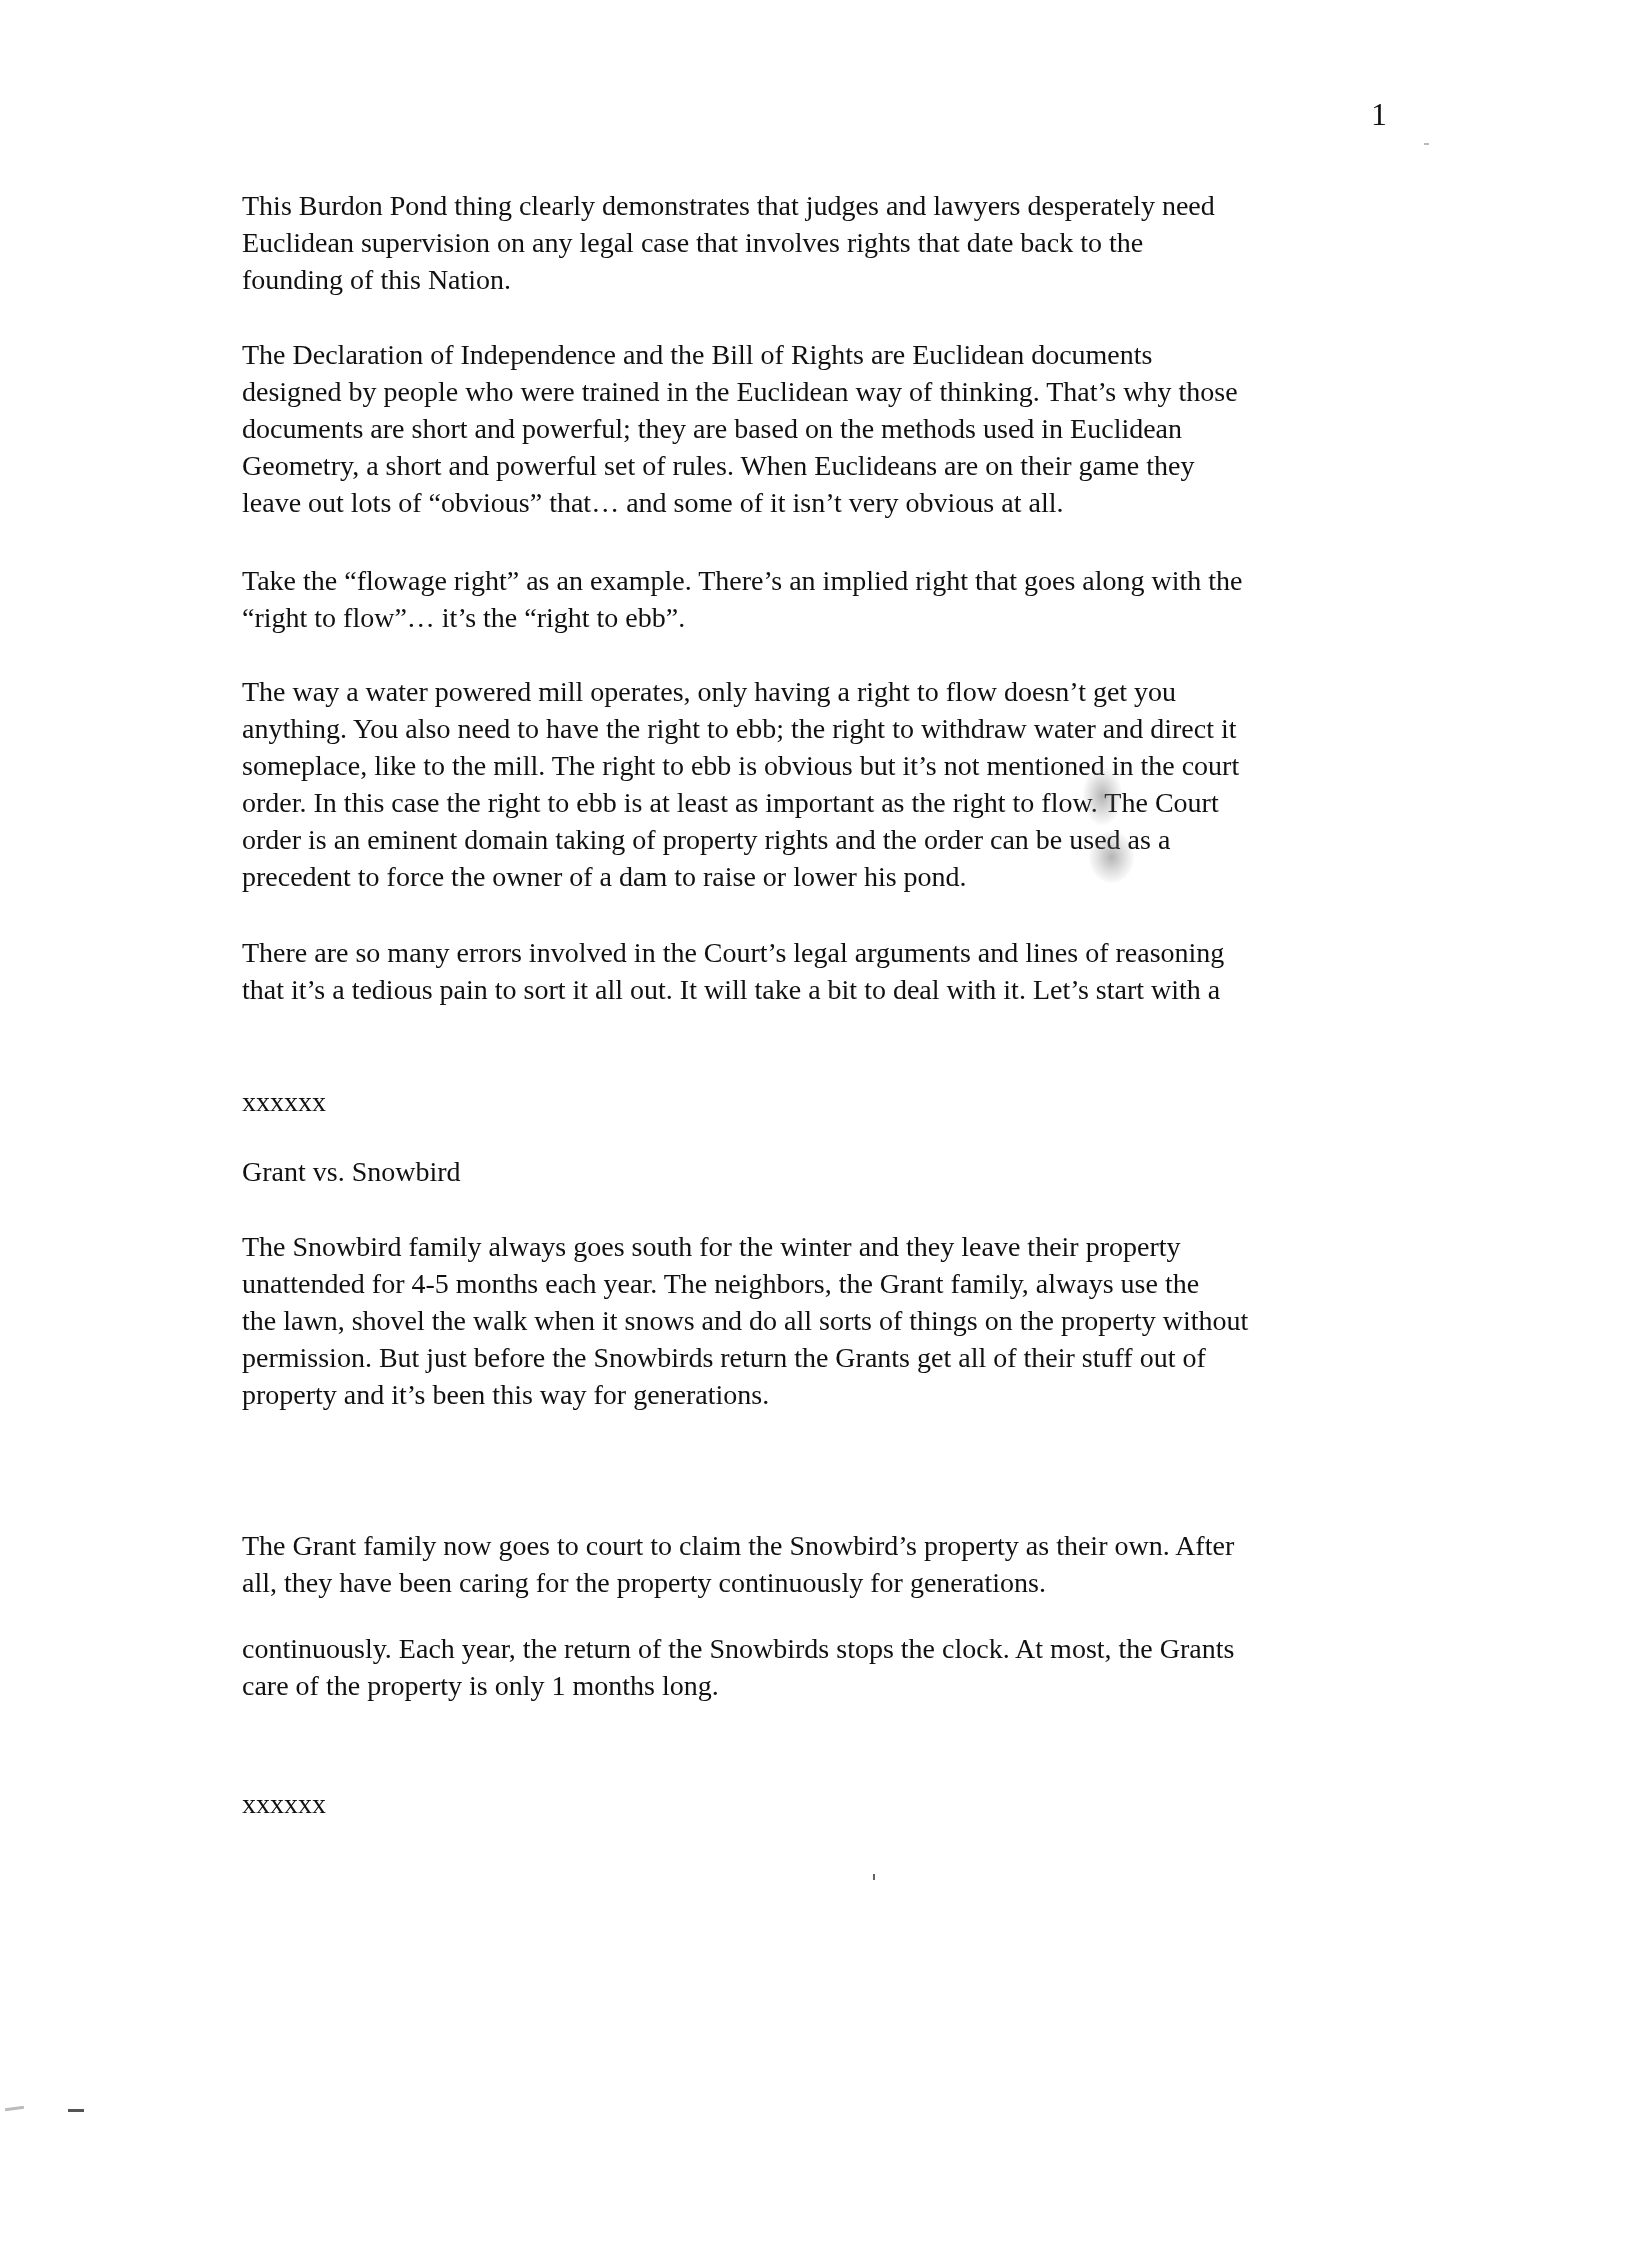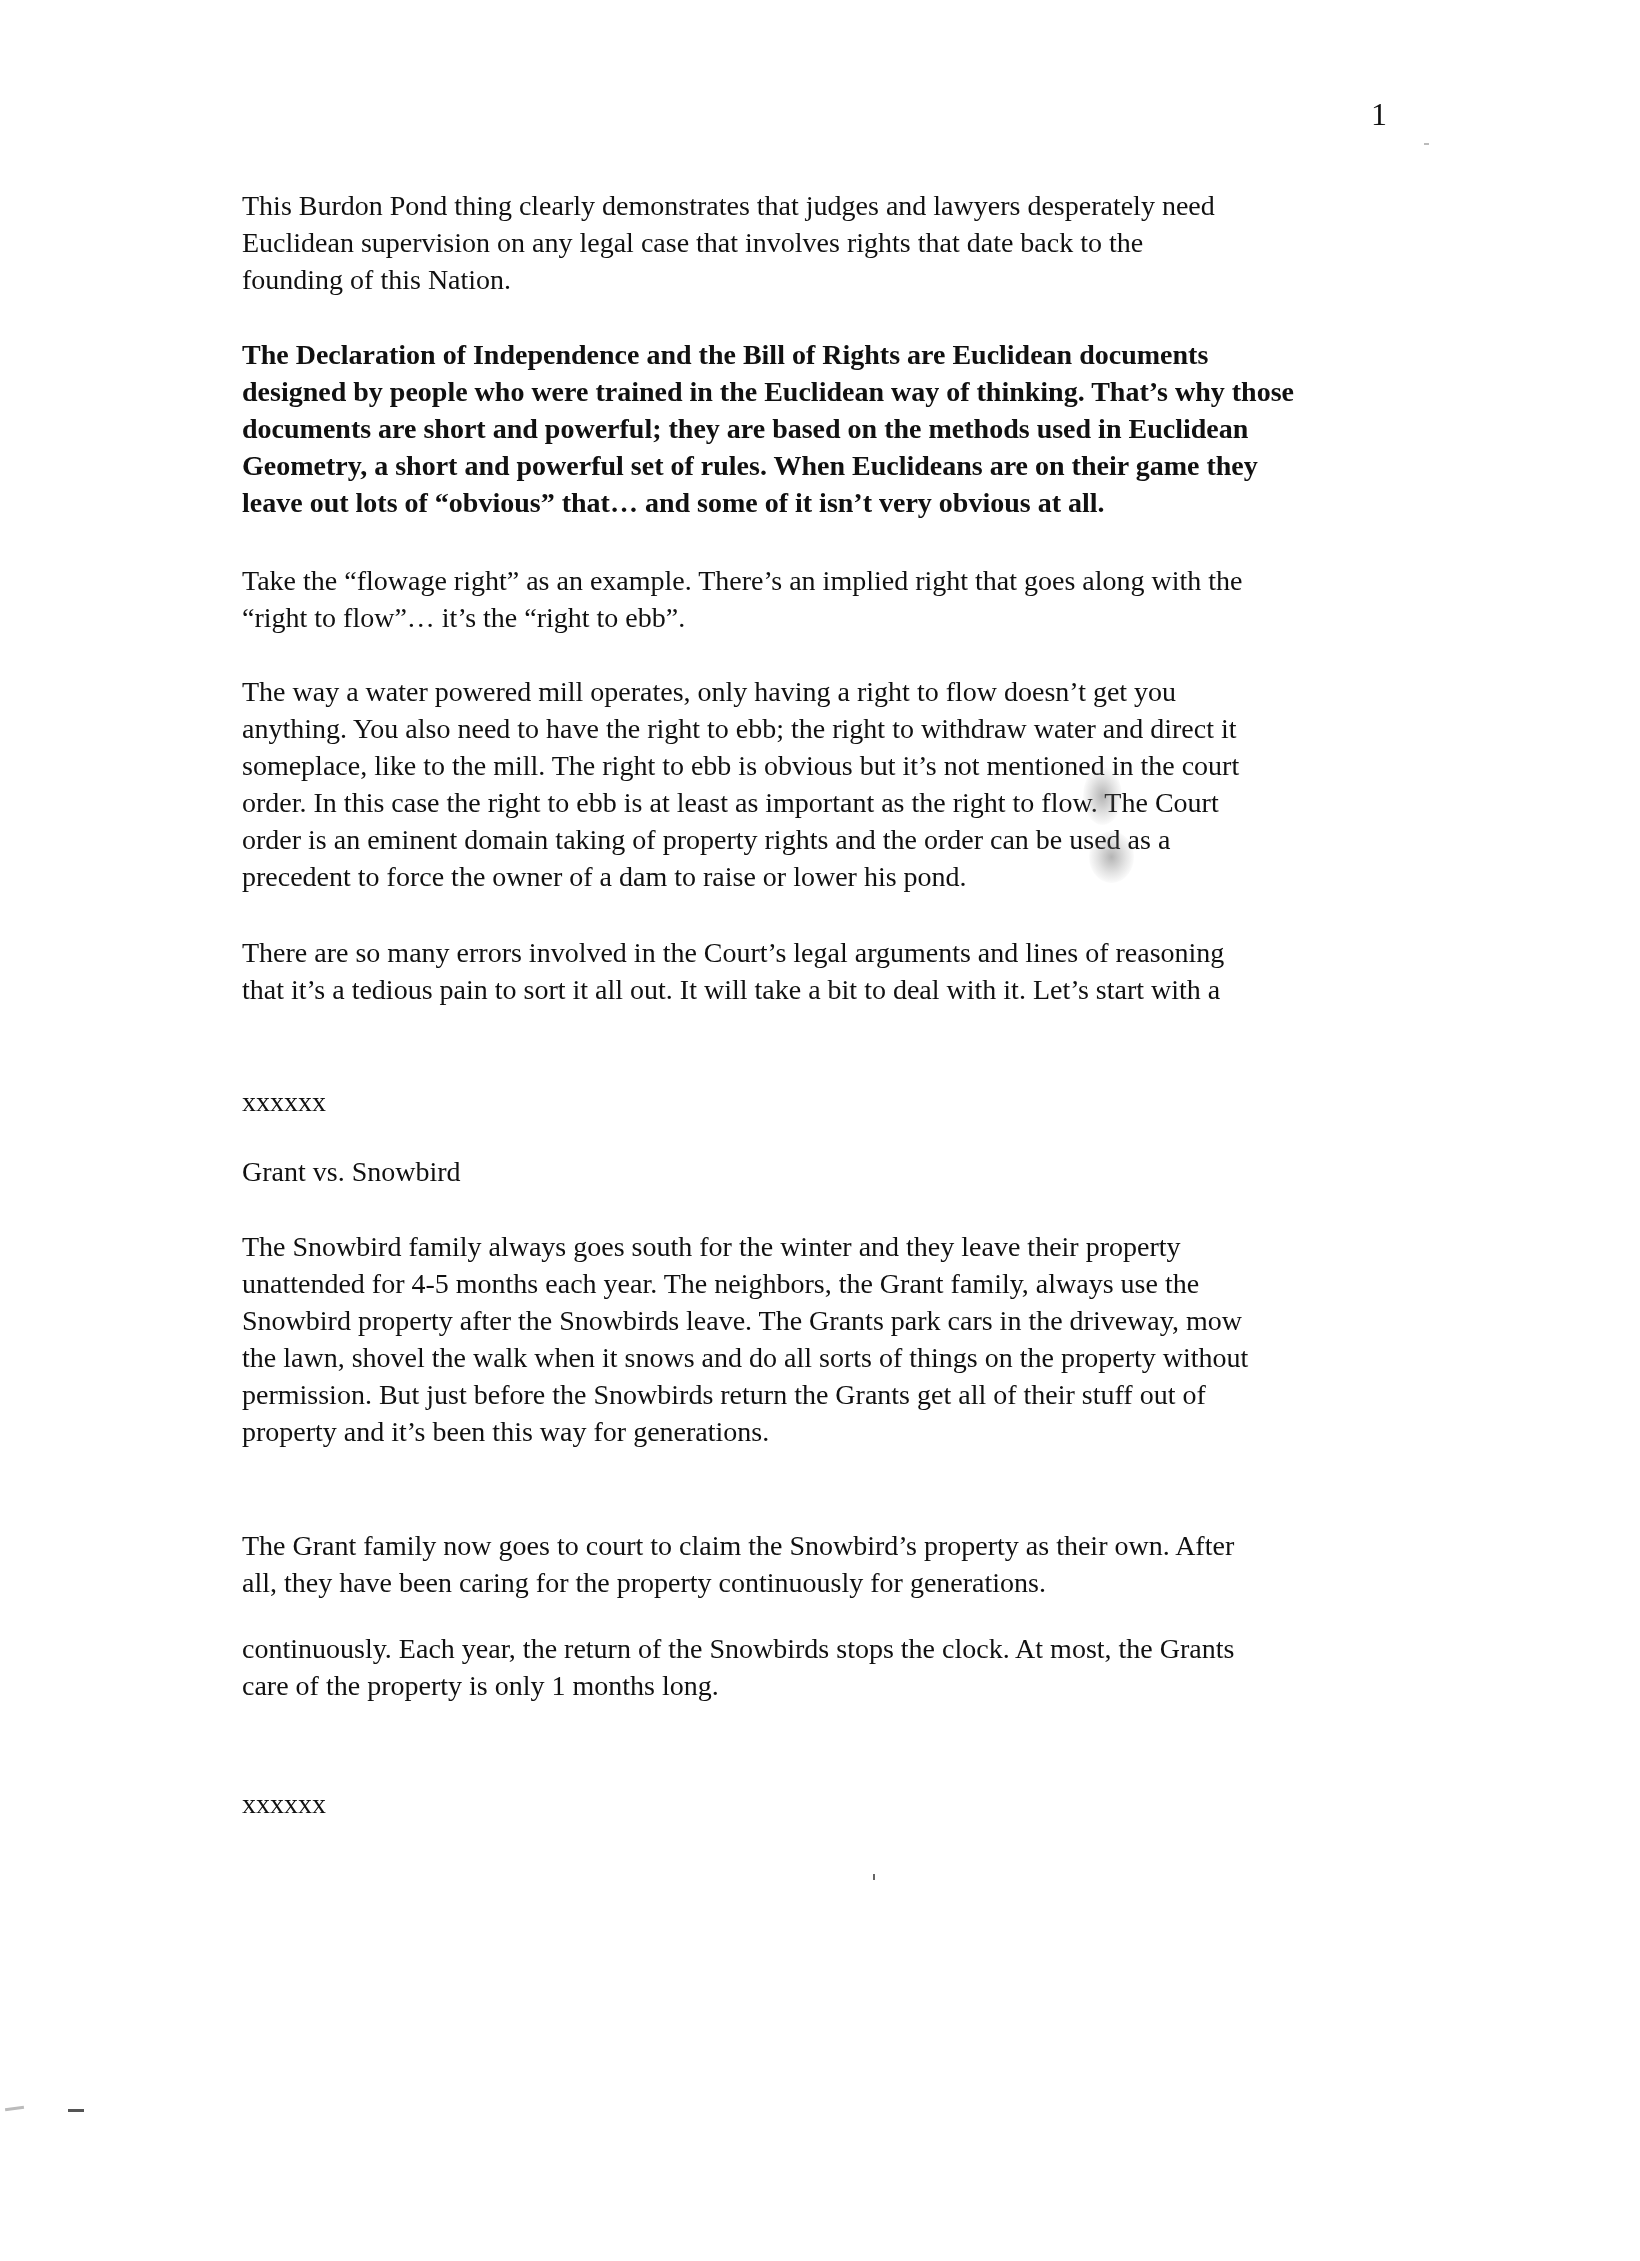--- a/index.html
+++ b/index.html
@@ -54,21 +54,21 @@
   <div class="edge-mark" style="left:5.2px;top:2107px;width:19.3px;height:2.6px;transform:rotate(-8deg);"></div>
   <div class="edge-mark" style="left:68px;top:2109px;width:15.5px;height:3.2px;background:#555;"></div>
   <div class="edge-mark" style="left:873px;top:1874px;width:1.9px;height:6.4px;background:#666;"></div>
 
   <div class="block" style="top:187px;">
     <span class="line">This Burdon Pond thing clearly demonstrates that judges and lawyers desperately need</span>
     <span class="line">Euclidean supervision on any legal case that involves rights that date back to the</span>
     <span class="line">founding of this Nation.</span>
   </div>
 
-  <div class="block" style="top:336px;font-weight:bold;">
+  <div class="block" style="top:336px;">
     <span class="line">The Declaration of Independence and the Bill of Rights are Euclidean documents</span>
     <span class="line">designed by people who were trained in the Euclidean way of thinking. That’s why those</span>
     <span class="line">documents are short and powerful; they are based on the methods used in Euclidean</span>
     <span class="line">Geometry, a short and powerful set of rules. When Euclideans are on their game they</span>
     <span class="line">leave out lots of “obvious” that… and some of it isn’t very obvious at all.</span>
   </div>
 
   <div class="block" style="top:562px;">
     <span class="line">Take the “flowage right” as an example. There’s an implied right that goes along with the</span>
     <span class="line">“right to flow”… it’s the “right to ebb”.</span>
@@ -94,21 +94,20 @@
     <span class="line">xxxxxx</span>
   </div>
 
   <div class="block" style="top:1153px;">
     <span class="line">Grant vs. Snowbird</span>
   </div>
 
   <div class="block" style="top:1228px;">
     <span class="line">The Snowbird family always goes south for the winter and they leave their property</span>
     <span class="line">unattended for 4-5 months each year. The neighbors, the Grant family, always use the</span>
-    <span class="line">Snowbird property after the Snowbirds leave. The Grants park cars in the driveway, mow</span>
     <span class="line">the lawn, shovel the walk when it snows and do all sorts of things on the property without</span>
     <span class="line">permission. But just before the Snowbirds return the Grants get all of their stuff out of</span>
     <span class="line">property and it’s been this way for generations.</span>
   </div>
 
   <div class="block" style="top:1527px;">
     <span class="line">The Grant family now goes to court to claim the Snowbird’s property as their own. After</span>
     <span class="line">all, they have been caring for the property continuously for generations.</span>
   </div>
 

